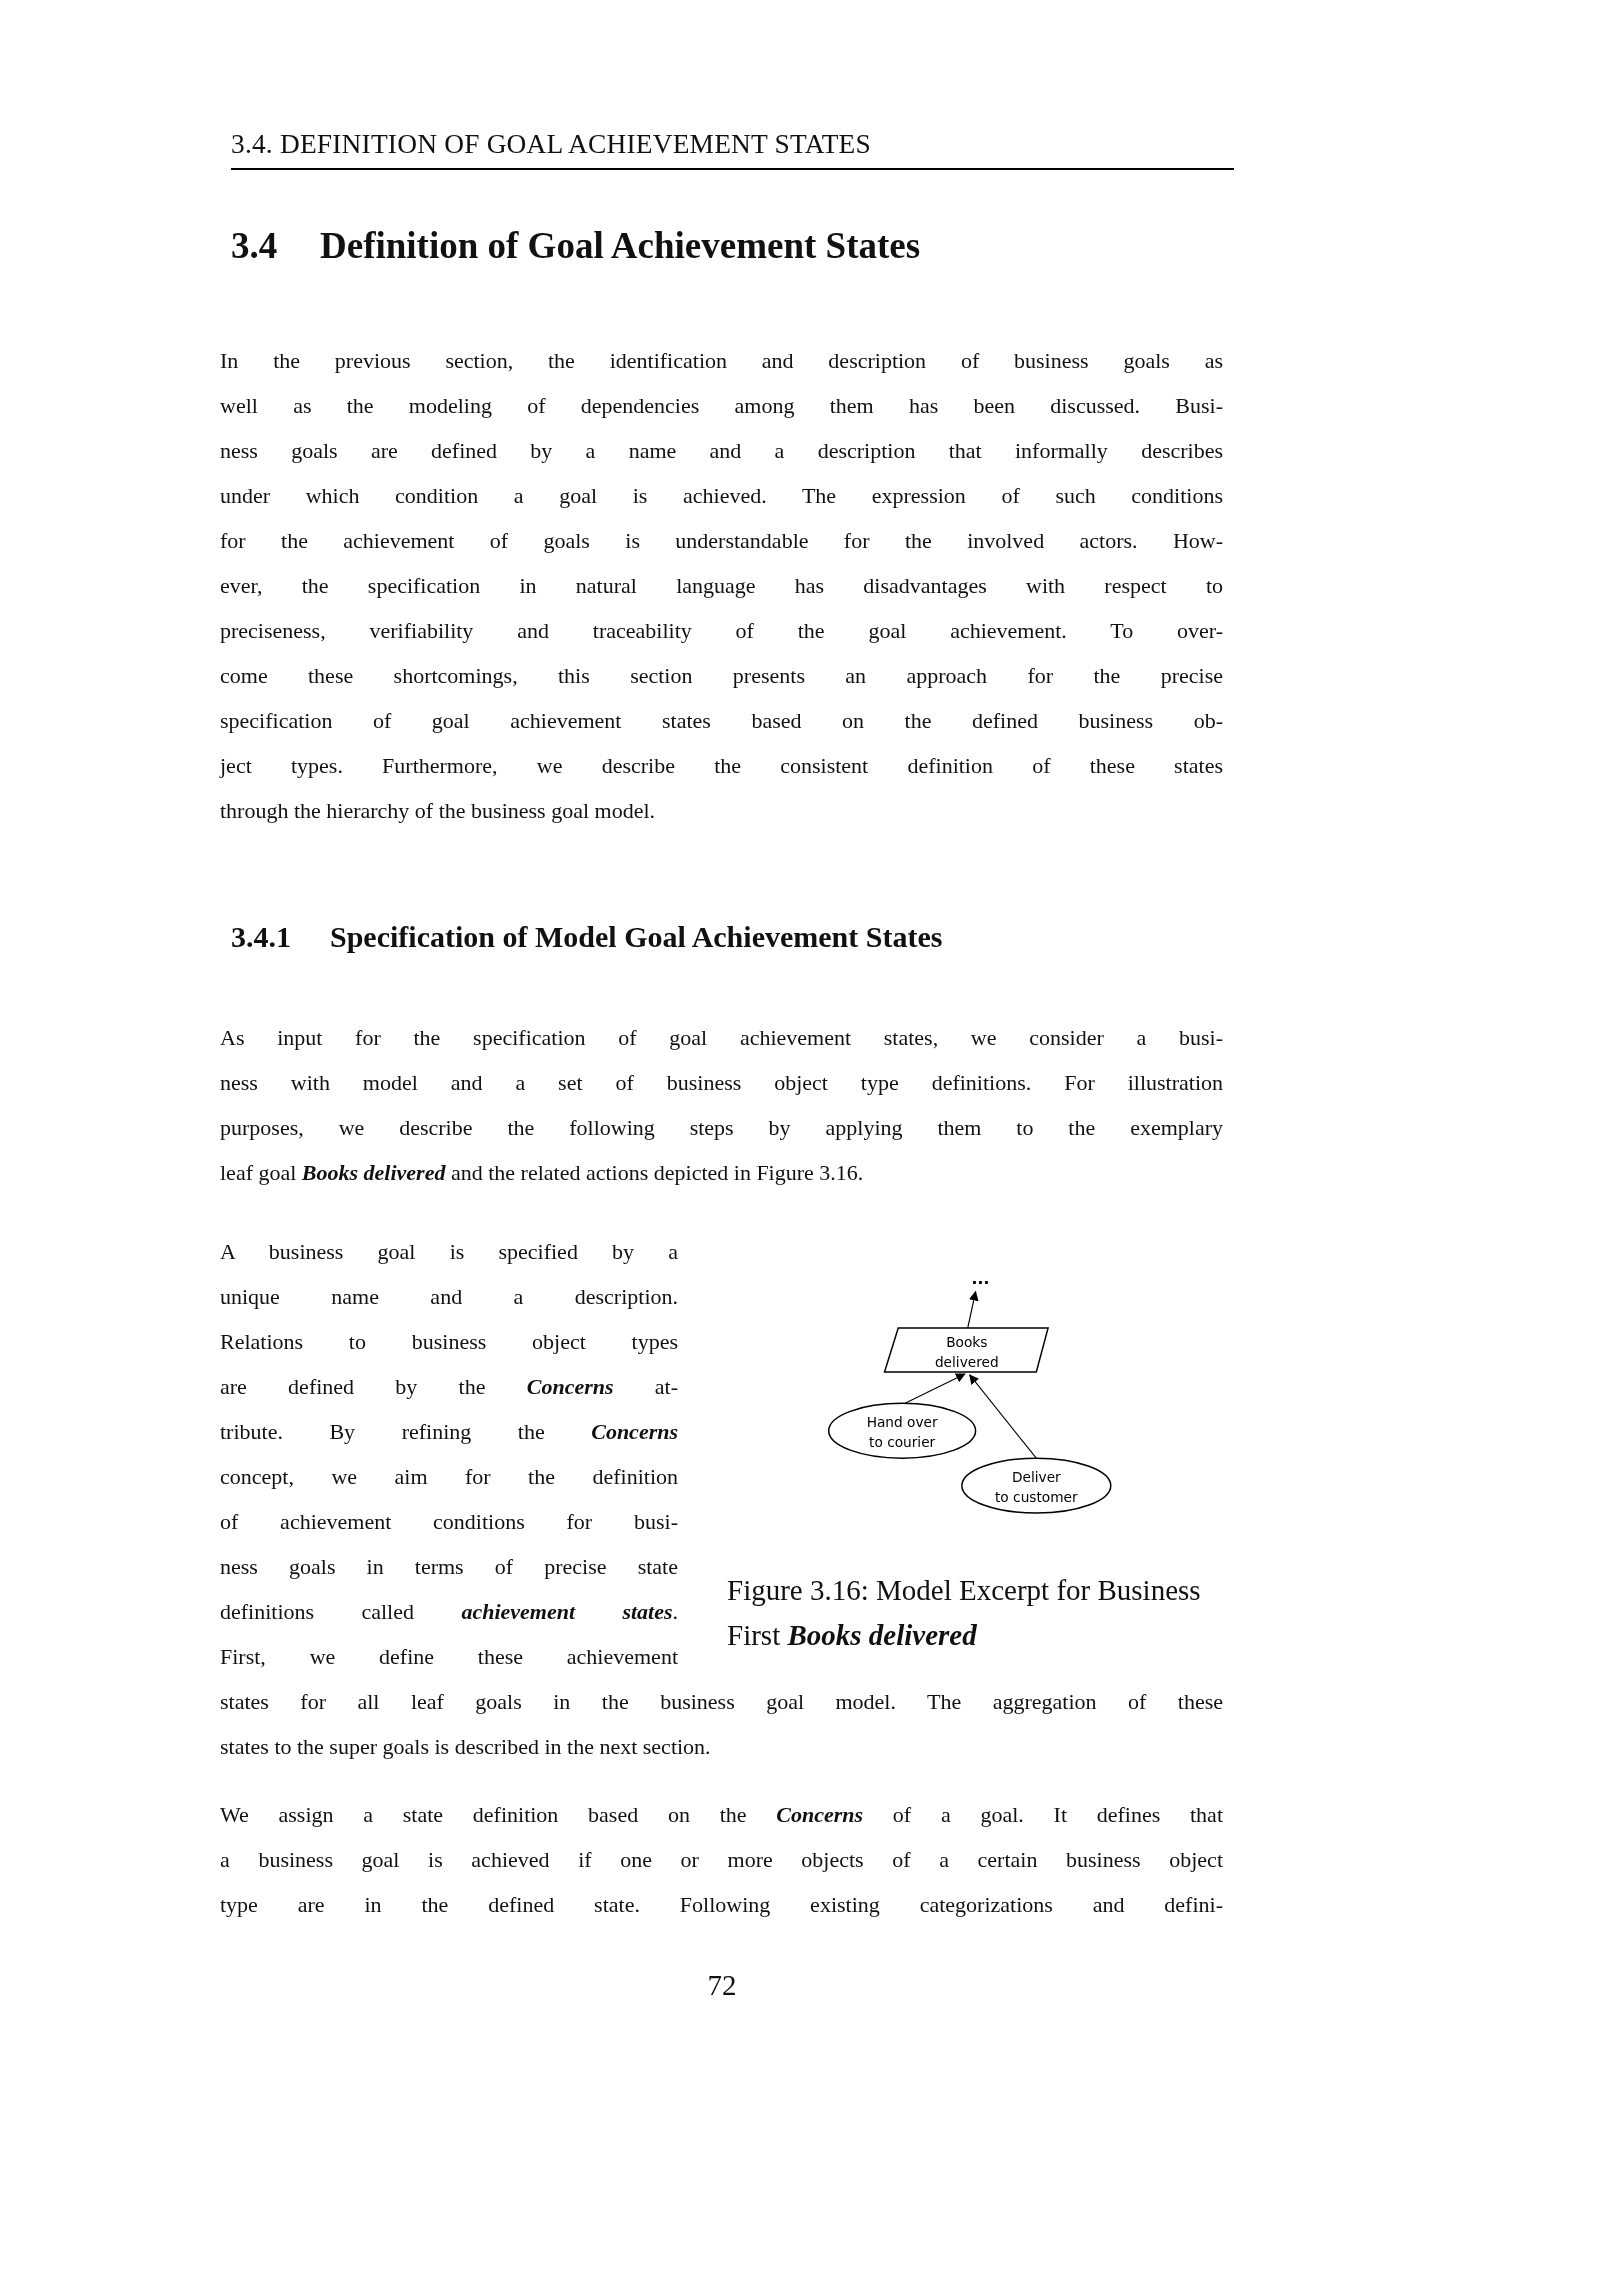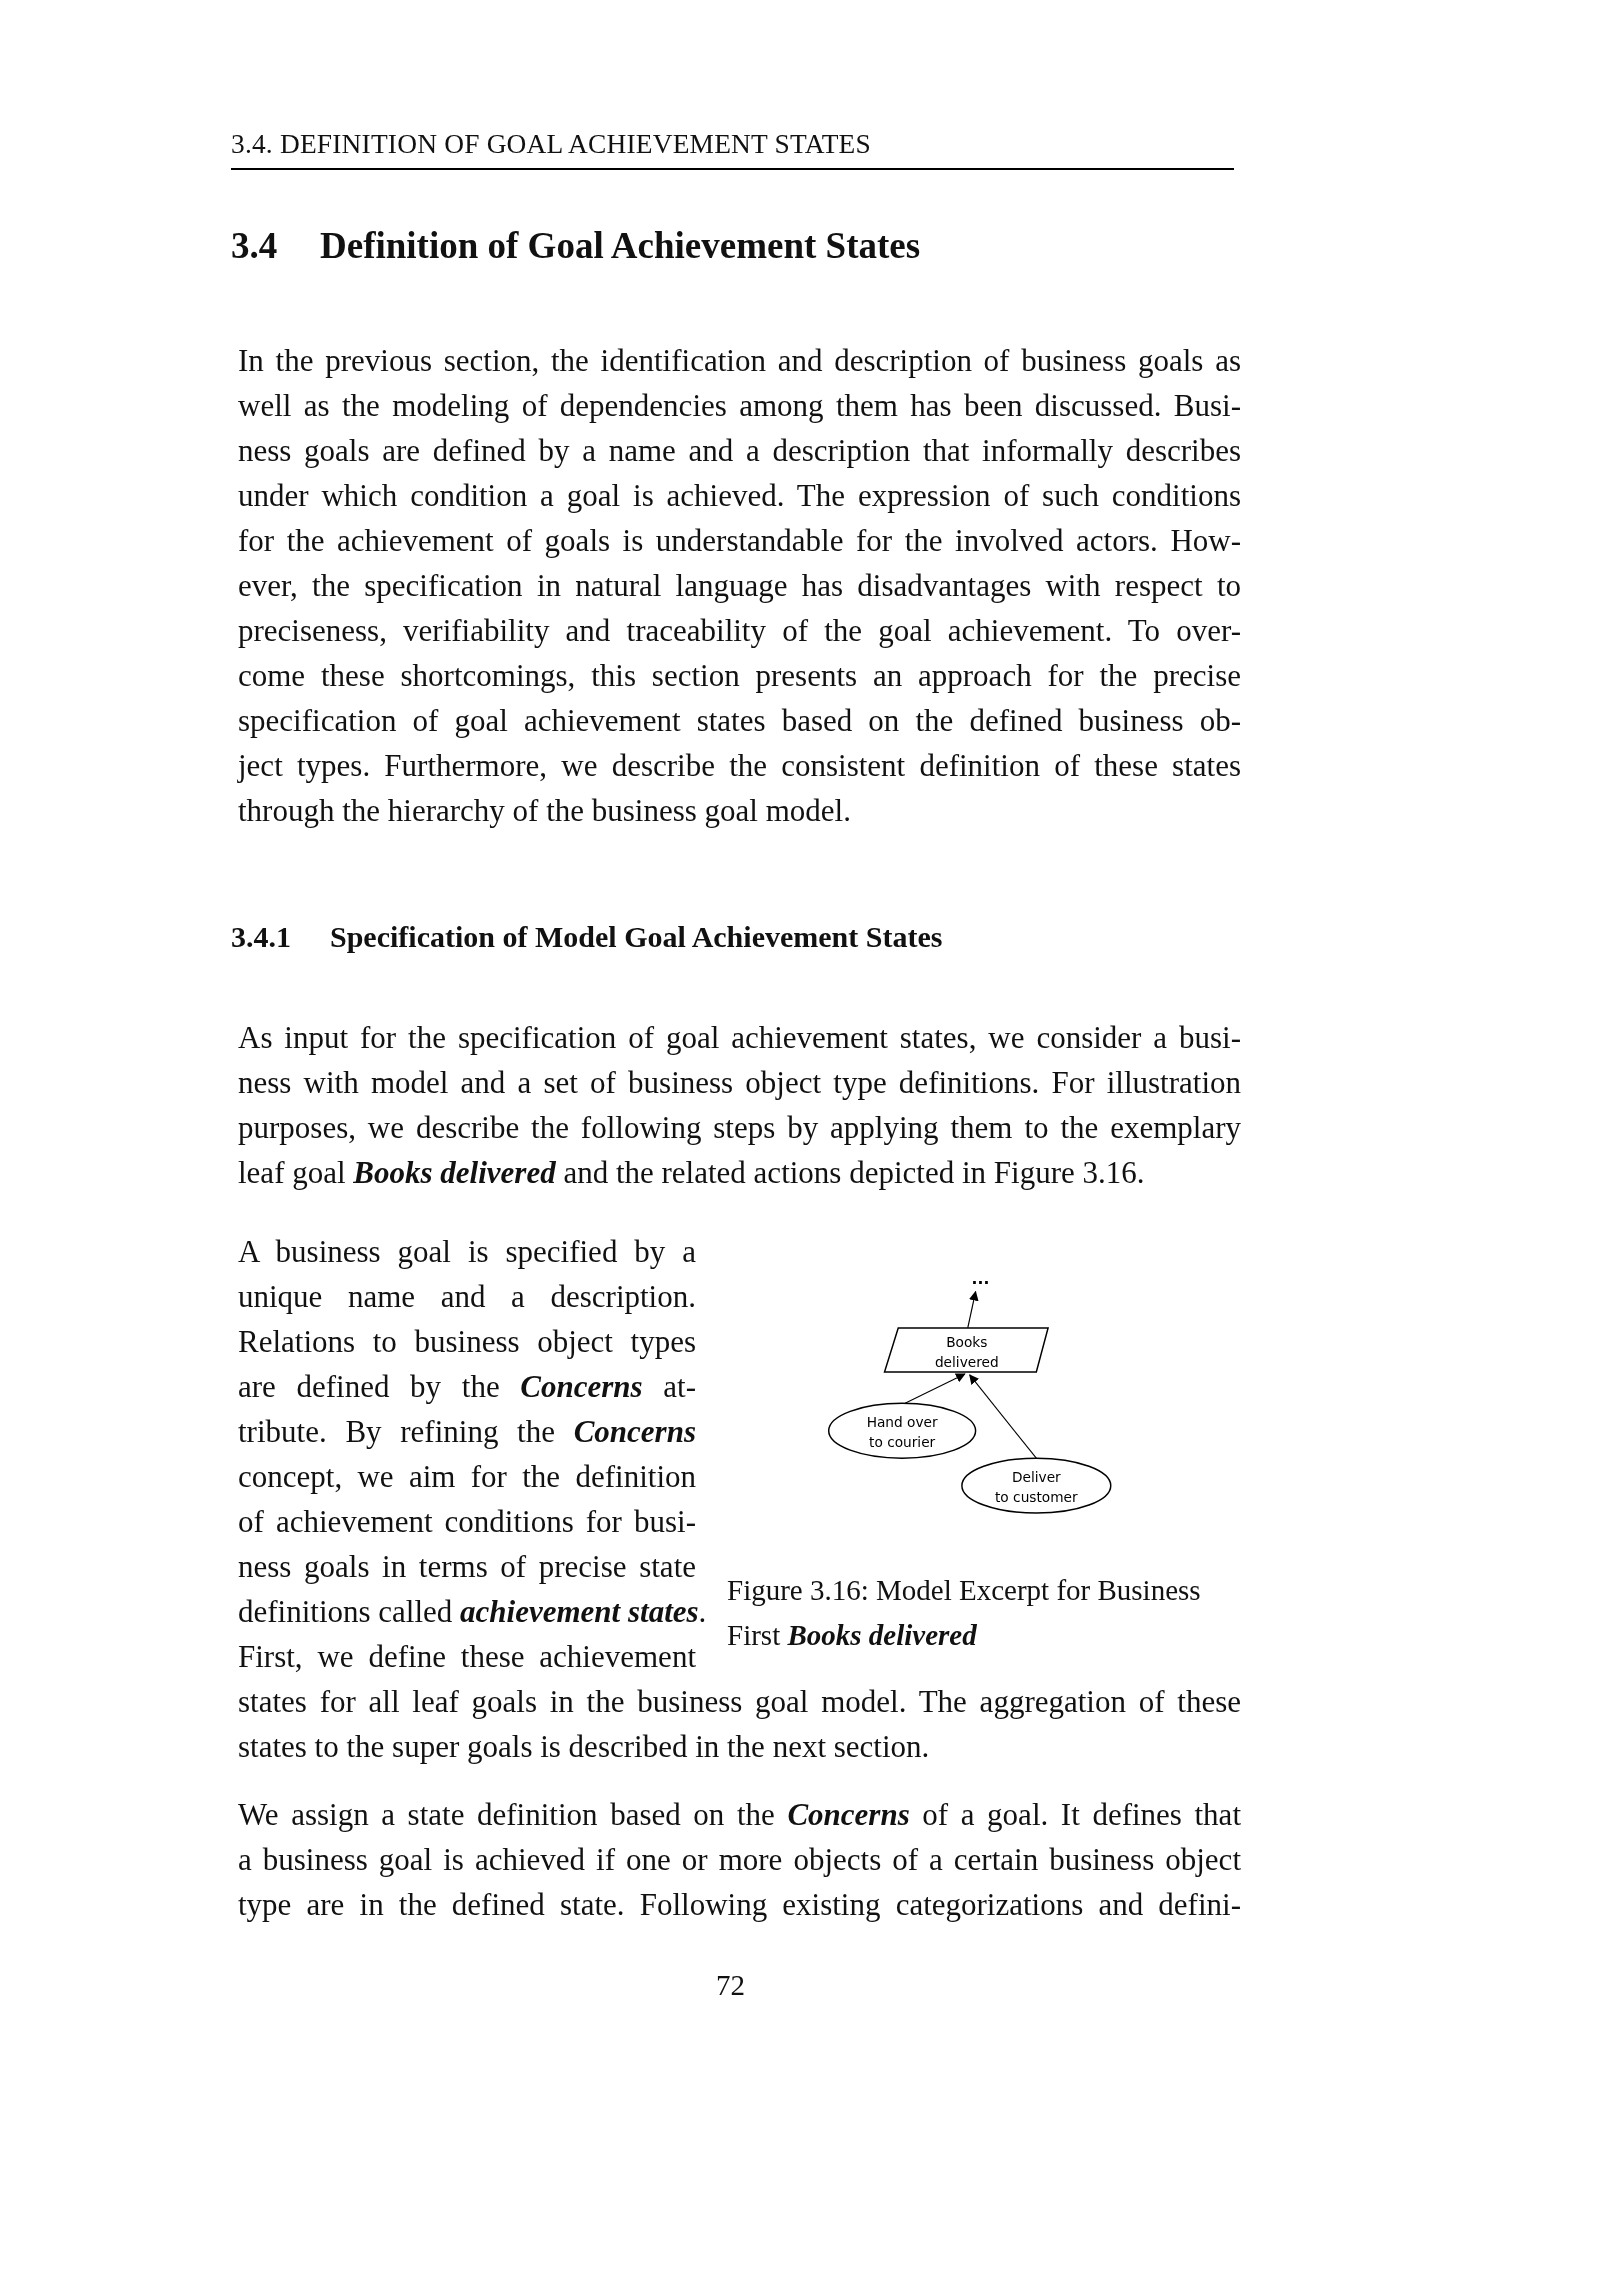--- a/index.html
+++ b/index.html
@@ -4,28 +4,28 @@
 <style>
   html, body { margin: 0; padding: 0; background: #ffffff; }
   body { width: 1621px; height: 2293px; position: relative; overflow: hidden; color: #111; font-family: "Liberation Serif", "DejaVu Serif", serif; }
   .abs { position: absolute; }
   .running-head { left: 231px; width: 1003px; top: 129px; font-size: 27.4px; letter-spacing: 0.2px; line-height: 31px; }
   .rule { left: 231px; width: 1003px; top: 168px; height: 2px; background: #000; }
   .h1 { left: 231px; top: 223px; font-size: 37px; font-weight: bold; line-height: 45px; white-space: nowrap; }
   .h1 .num { display: inline-block; width: 89px; }
   .h2 { left: 231px; top: 919px; font-size: 30px; font-weight: bold; line-height: 35px; white-space: nowrap; }
   .h2 .num { display: inline-block; width: 99px; }
-  .para { left: 238px; width: 1003px; font-size: 31px; line-height: 45px; text-align: justify; }
+  .para { left: 220px; width: 1003px; font-size: 22px; line-height: 45px; text-align: justify; }
   .line { display: block; height: 45px; white-space: nowrap; text-align: justify; text-align-last: justify; }
   .line.last { text-align-last: left; }
   .narrow { width: 458px; }
   em { font-style: italic; font-weight: bold; }
   .caption { left: 718px; width: 519px; font-size: 29px; line-height: 45px; }
   .caption .line { text-align-last: left; }
-  .page-num { left: 716px; width: 108px; top: 1968px; text-align: left; font-size: 29px; line-height: 35px; }
+  .page-num { left: 668px; width: 108px; top: 1968px; text-align: center; font-size: 29px; line-height: 35px; }
   svg text { font-family: "DejaVu Sans", sans-serif; }
 </style>
 </head>
 <body>
 
 <div class="abs running-head">3.4.  DEFINITION OF GOAL ACHIEVEMENT STATES</div>
 <div class="abs rule"></div>
 
 <div class="abs h1">
   <span class="num">3.4</span><span>Definition of Goal Achievement States</span>

